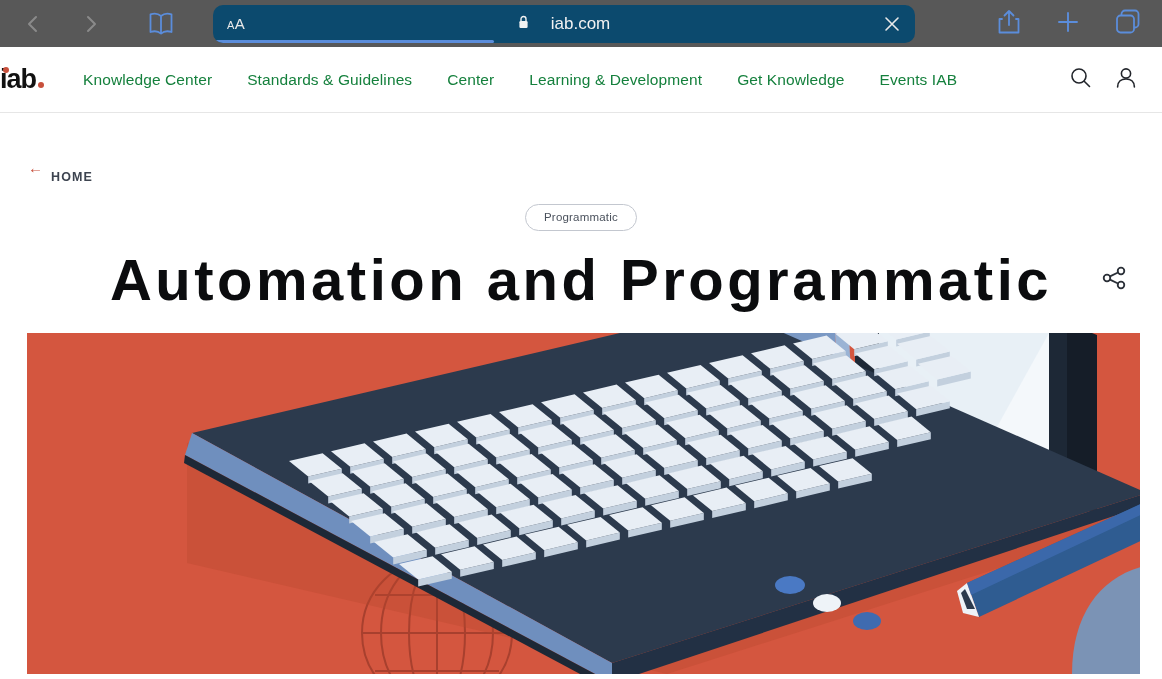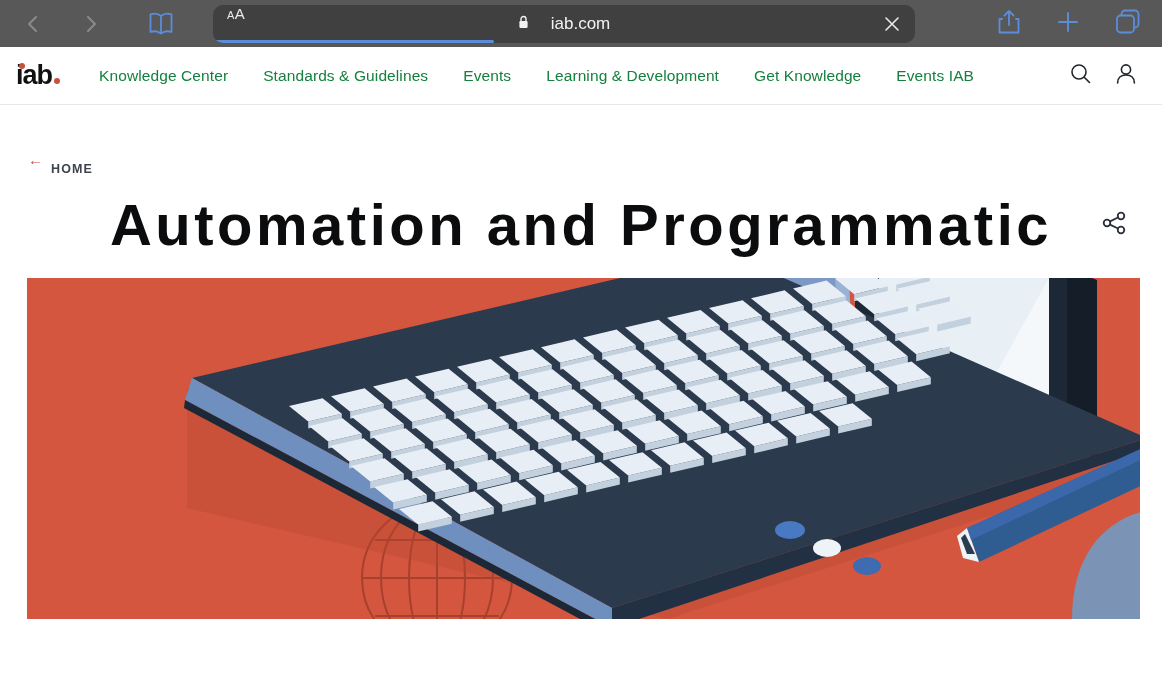--- a/index.html
+++ b/index.html
@@ -21,24 +21,24 @@
   .nav-btns{ display:flex; align-items:center; gap:36px; margin-left:8px; }
   .chev{ width:22px; height:22px; display:block; }
   .chev svg{ display:block; }
   .book-btn{ margin-left:44px; display:flex; align-items:center; }
 
   .urlbar{
     flex:0 0 auto;
     width:702px;
     height:38px;
     margin-left:37px;
-    background:#404040;
+    background:#0c4a6e;
     border-radius:10px;
     position:relative;
-    display:flex; 
+    display:flex; align-items:center;
     overflow:hidden;
   }
   .urlbar .aa{
     position:absolute; left:14px;
     color:#e9e9e9;
     font-size:15px; letter-spacing:.5px;
     font-family:"Liberation Sans", sans-serif;
   }
   .urlbar .aa .small{ font-size:11px; }
   .url-center{
@@ -55,24 +55,24 @@
     position:absolute; left:0; bottom:0; height:3px; width:100%;
   }
   .progress-fill{
     height:3px; background:#5b8ddb; border-radius:2px;
   }
 
   .right-btns{ display:flex; align-items:center; gap:34px; margin-left:auto; margin-right:6px; }
 
   
   .site-header{
-    height:58px;
+    height:66px;
     background:#ffffff;
     display:flex; align-items:center;
-    padding:0 24px 0 16px;
+    padding:0 24px 0 0;
     border-bottom:1px solid #e6e6e6;
   }
   .logo{
     position:relative;
     font-size:27px; font-weight:bold; letter-spacing:-1px;
     color:#111; line-height:1;
     padding-right:4px;
   }
   .logo .dot-i{
     position:absolute; width:6px; height:6px; border-radius:50%;
@@ -206,21 +206,21 @@
 </div>
 
 <div class="site-header">
   <div class="logo">
     <span class="dot-i"></span><span>iab</span><span class="dot-end"></span>
   </div>
 
   <nav class="mainnav">
     <a href="#">Knowledge Center</a>
     <a href="#">Standards &amp; Guidelines</a>
-    <a href="#">Events</a>
+    <a href="#">Center</a>
     <a href="#">Learning &amp; Development</a>
     <a href="#">Get Knowledge</a>
     <a href="#">Events IAB</a>
   </nav>
 
   <div class="header-icons">
     <span>
       <svg width="23" height="23" viewBox="0 0 23 23">
         <circle cx="10" cy="10" r="7" fill="none" stroke="#22252b" stroke-width="1.6"></circle>
         <path d="M15.2 15.2 L20.5 20.5" stroke="#22252b" stroke-width="1.6" stroke-linecap="round"></path>
@@ -235,20 +235,23 @@
   </div>
 </div>
 
 <div class="page">
 
   <div class="breadcrumb">
     <span class="arrow">←</span>
     <span class="label">HOME</span>
   </div>
 
+  <div class="pill-wrap">
+    <span class="pill">Programmatic</span>
+  </div>
 
   <div class="title-row">
     <h1 class="page-title">Automation and Programmatic</h1>
     <span class="share-btn">
       <svg width="30" height="30" viewBox="0 0 30 30">
         <circle cx="22" cy="8" r="3.3" fill="none" stroke="#2b3038" stroke-width="1.8"></circle>
         <circle cx="8" cy="15" r="3.3" fill="none" stroke="#2b3038" stroke-width="1.8"></circle>
         <circle cx="22" cy="22" r="3.3" fill="none" stroke="#2b3038" stroke-width="1.8"></circle>
         <path d="M11 13.4 L19 9.5 M11 16.6 L19 20.5" stroke="#2b3038" stroke-width="1.8" stroke-linecap="round"></path>
       </svg>

